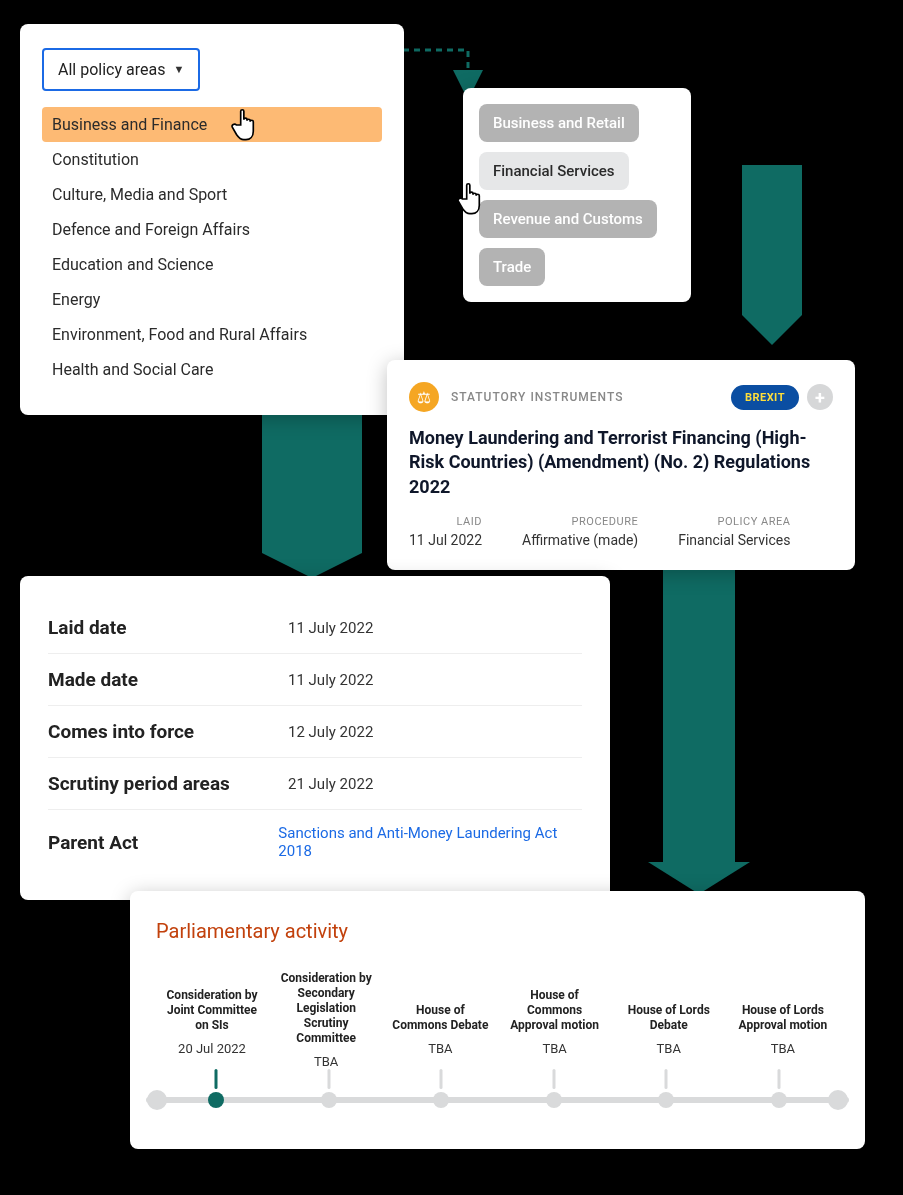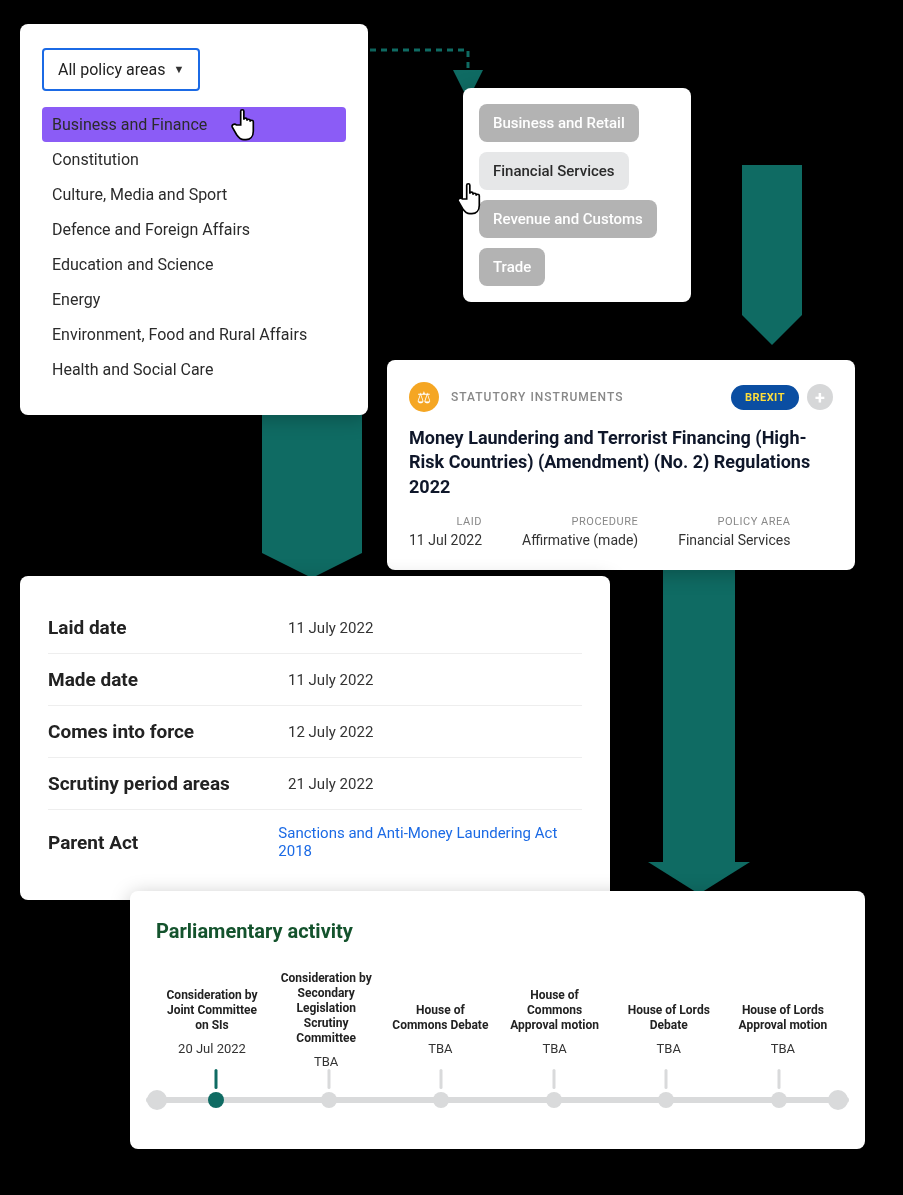--- a/index.html
+++ b/index.html
@@ -13,21 +13,21 @@
   }
   .card {
     background: #fff;
     border-radius: 8px;
     box-shadow: 0 4px 20px rgba(0,0,0,0.25);
     position: absolute;
   }
   
   .dropdown-card {
     left: 20px; top: 24px;
-    width: 348px;
+    width: 384px;
     padding: 24px 22px 28px 22px;
   }
   .dd-button {
     border: 2px solid #1b6ae5;
     color: #222;
     border-radius: 4px;
     padding: 10px 14px;
     display: inline-flex;
     align-items: center;
     gap: 8px;
@@ -40,21 +40,21 @@
     color: #333;
   }
   .dd-list { margin-top: 16px; }
   .dd-item {
     padding: 8px 10px;
     font-size: 16px;
     color: #2b2b2b;
     display: block;
     border-radius: 4px;
   }
-  .dd-item.hover { background: #8b5cf6; }
+  .dd-item.hover { background: #fdba74; }
   
   .cursor {
     position: absolute;
     width: 42px; height: 42px;
     pointer-events: none;
   }
   
   .tags-card {
     left: 463px; top: 88px;
     width: 228px;
@@ -132,21 +132,21 @@
   .date-row:last-child { border-bottom: none; }
   .date-label { width: 240px; font-weight: 700; color: #222; font-size: 19px; }
   .date-val { font-size: 15px; color: #333; }
   .date-val.link { color: #1b6ae5; }
   
   .activity-card {
     left: 130px; top: 891px;
     width: 735px;
     padding: 28px 26px 36px 26px;
   }
-  .activity-title { font-size: 20px; font-weight: 700; color: #14532d; margin-bottom: 28px; }
+  .activity-title { font-size: 20px; font-weight: 400; color: #c2410c; margin-bottom: 28px; }
   .timeline-wrap { position: relative; }
   .stages {
     display: flex;
     justify-content: space-between;
     text-align: center;
     position: relative;
     padding: 0 6px;
   }
   .stage {
     flex: 0 0 100px;

